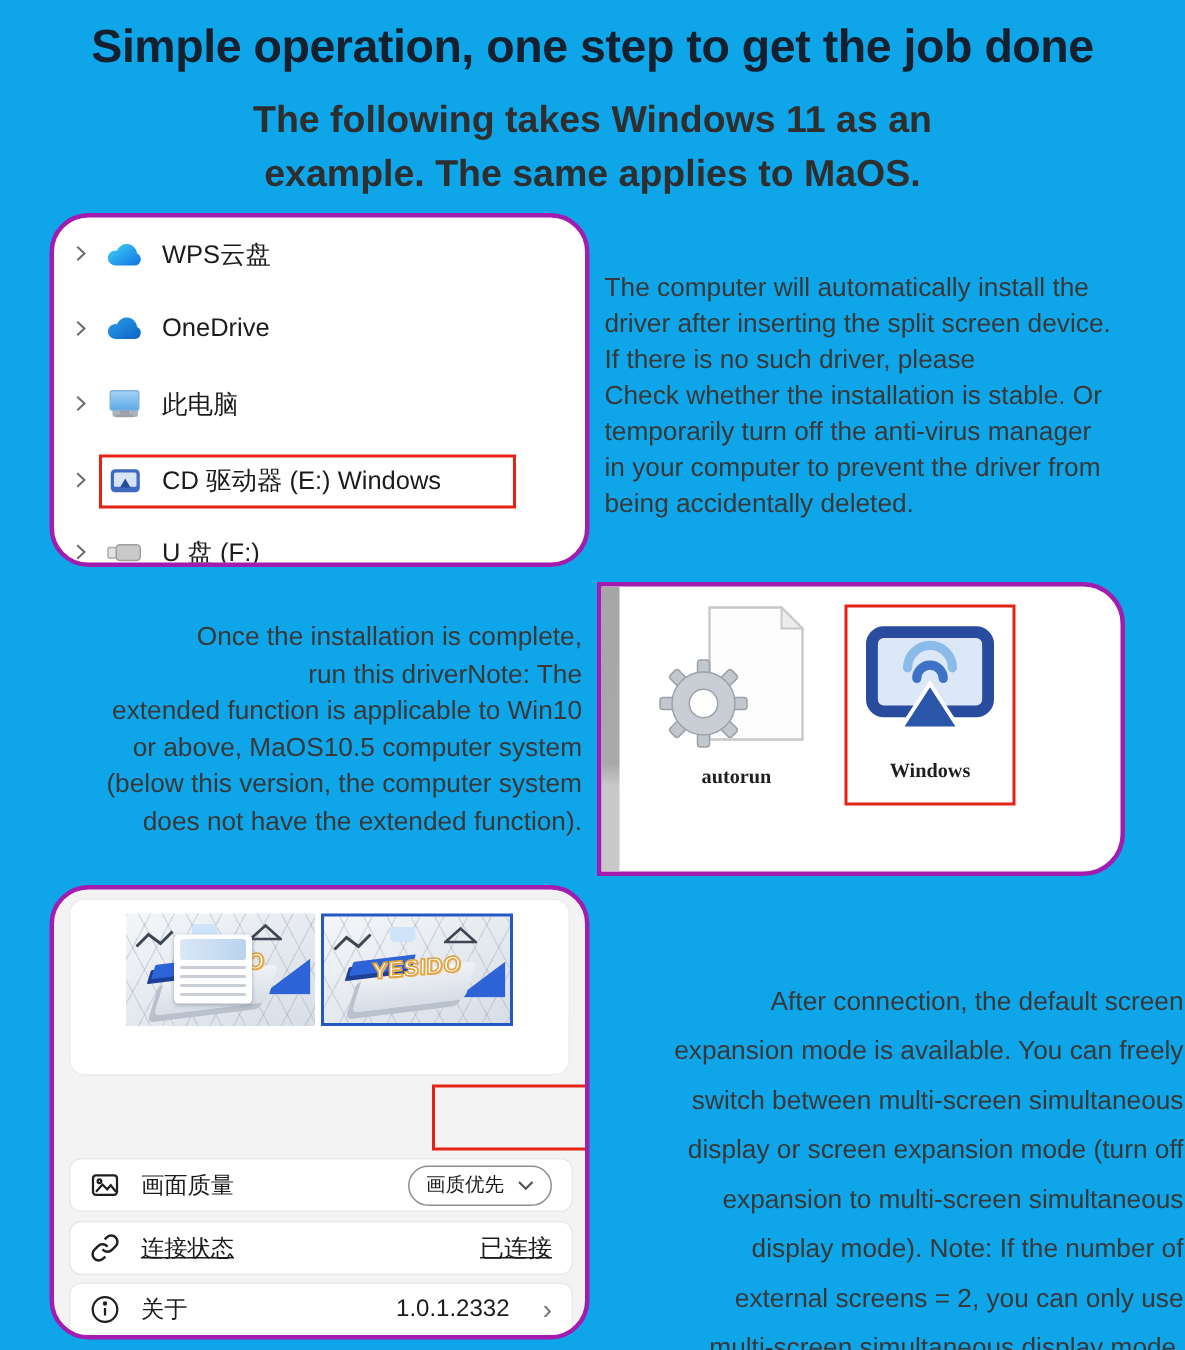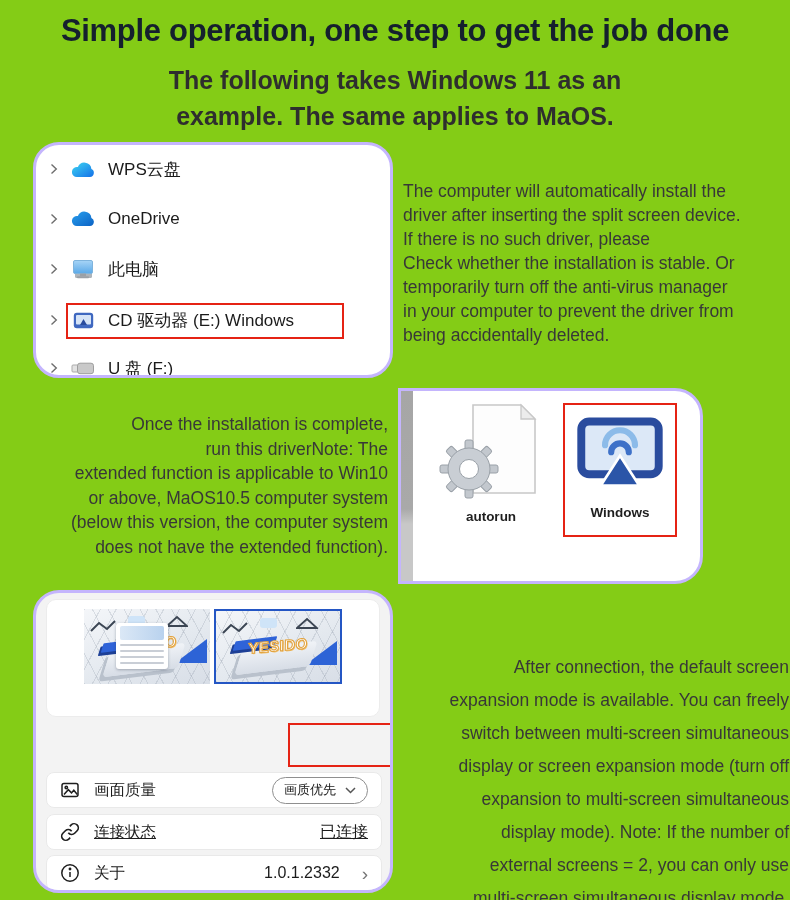--- a/index.html
+++ b/index.html
@@ -1,47 +1,47 @@
 <!DOCTYPE html>
 <html><head>
 <meta charset="utf-8">
 <style>
   * { margin:0; padding:0; box-sizing:border-box; }
   html,body { width:790px; height:900px; background:#ffffff;
     font-family:"Liberation Sans", sans-serif; color:#1f1f1f; }
-  .page { position:relative; width:790px; height:900px; overflow:hidden; background:#84cc16; }
+  .page { position:relative; width:790px; height:900px; overflow:hidden; background:#0ea5e9; }
   .lines { white-space:pre-line; }
 
   
   .title { position:absolute; top:13px; left:0; width:790px; text-align:center;
     font-size:31px; font-weight:700; color:#15202e; letter-spacing:-0.3px; }
   .subtitle { position:absolute; top:62px; left:0; width:790px; text-align:center;
     font-size:25px; font-weight:700; color:#2e2e2e; line-height:36px; }
 
   
-  .panel { position:absolute; background:#fff; border:3px solid #c4b5fd; }
+  .panel { position:absolute; background:#fff; border:3px solid #a21caf; }
 
   
   .explorer { left:33px; top:142px; width:360px; height:236px; border-radius:26px; overflow:hidden; }
   .tree-row { position:absolute; left:10px; width:330px; height:32px;
     display:flex; align-items:center; gap:12px; cursor:default; }
   .tree-chevron { width:8px; height:12px; flex:0 0 8px; margin-left:4px; }
   .tree-icon { width:26px; height:22px; flex:0 0 26px; display:flex; align-items:center; justify-content:center; }
   .tree-label { font-size:17px; font-weight:500; color:#1b1b1b; white-space:nowrap; }
   .hl-box { position:absolute; border:2px solid #e52314; pointer-events:none; }
   .hl-cd { left:30px; top:158px; width:278px; height:36px; }
 
   
   .tblock { position:absolute; font-size:17.5px; line-height:24px; color:#383838; }
   .t1 { left:403px; top:179px; width:384px; text-align:left; }
   .t2 { left:14px;  top:412px; width:374px; text-align:right; line-height:24.5px; }
   .t3 { left:403px; top:651px; width:386px; text-align:right; line-height:33px; }
 
   
-  .cdpanel { left:398px; top:388px; width:305px; height:196px; border-radius:0 28px 28px 0; overflow:hidden; }
+  .cdpanel { left:398px; top:388px; width:352px; height:196px; border-radius:0 28px 28px 0; overflow:hidden;font-family:Liberation Serif, serif; }
   .vscroll { position:absolute; left:0; top:0; width:12px; height:100%;
     background:linear-gradient(#a6a6a6 0%, #a9a9a9 62%, #c8c8c8 70%, #c8c8c8 100%); }
   .file-item { position:absolute; text-align:center; }
   .file-label { font-size:13.5px; font-weight:700; color:#1f1f1f; }
   .autorun-item { left:38px; top:12px; width:104px; }
   .autorun-item .file-label { margin-top:2px; }
   .udisplay-box { left:162px; top:12px; width:114px; height:134px;
     border:2px solid #e52314; padding-top:12px; }
   .udisplay-box .file-label { margin-top:10px; }
 

